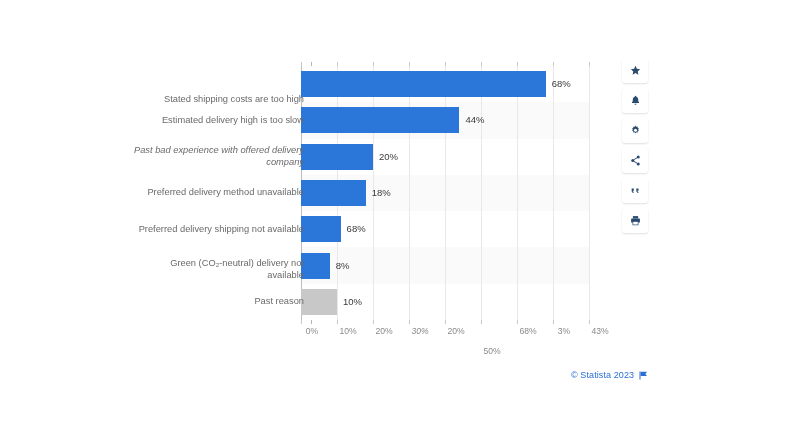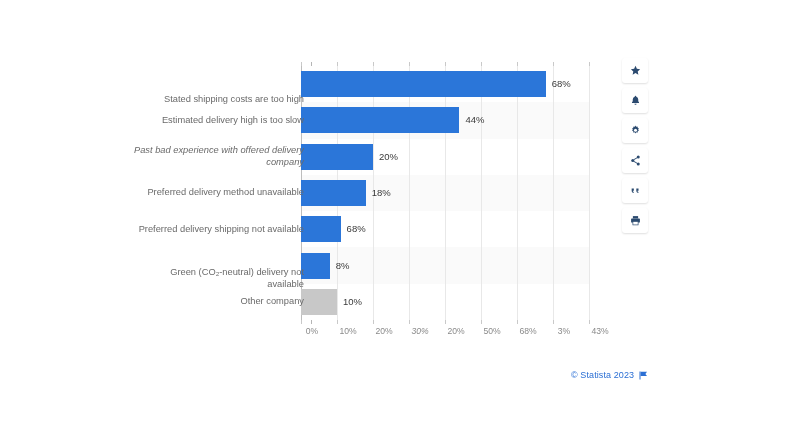--- a/index.html
+++ b/index.html
@@ -227,32 +227,32 @@
       <div class="bar-value" style="left: 42px; top: 230.857px;">10%</div>
     </div>
 
   <div id="cat-labels">
       <div class="cat-label-wrap" style="top: 94px;">Stated shipping costs are too high</div>
       <div class="cat-label-wrap" style="top: 114.679px;">Estimated delivery high is too slow</div>
       <div class="cat-label-wrap" style="top: 145.214px; font-style: italic;">Past bad experience with offered delivery
 company</div>
       <div class="cat-label-wrap" style="top: 187.25px;">Preferred delivery method unavailable</div>
       <div class="cat-label-wrap" style="top: 223.536px;">Preferred delivery shipping not available</div>
-      <div class="cat-label-wrap" style="top: 267px; text-align: right;">Green (CO₂-neutral) delivery not
+      <div class="cat-label-wrap" style="top: 258px; text-align: right;">Green (CO₂-neutral) delivery not
 available</div>
-      <div class="cat-label-wrap" style="top: 296.107px;">Other company</div>
+      <div class="cat-label-wrap" style="top: 296.107px;">Past reason</div>
     </div>
 
   <div id="xticks">
       <div class="xtick" style="left: 312px;">0%</div>
       <div class="xtick" style="left: 348px;">10%</div>
       <div class="xtick" style="left: 384px;">20%</div>
       <div class="xtick" style="left: 420px; font-style: italic;">30%</div>
       <div class="xtick" style="left: 456px;">20%</div>
-      <div class="xtick" style="left: 492px;">50%</div>
+      <div class="xtick" style="left: 492px; margin-top: 20px;">50%</div>
       <div class="xtick" style="left: 528px;">68%</div>
       <div class="xtick" style="left: 564px;">3%</div>
       <div class="xtick" style="left: 600px;">43%</div>
     </div>
 
 
   <div class="footer-credit">
     <span>© Statista 2023</span>
     <span class="flag-icon">
       <svg width="9" height="9" viewBox="0 0 9 9">

